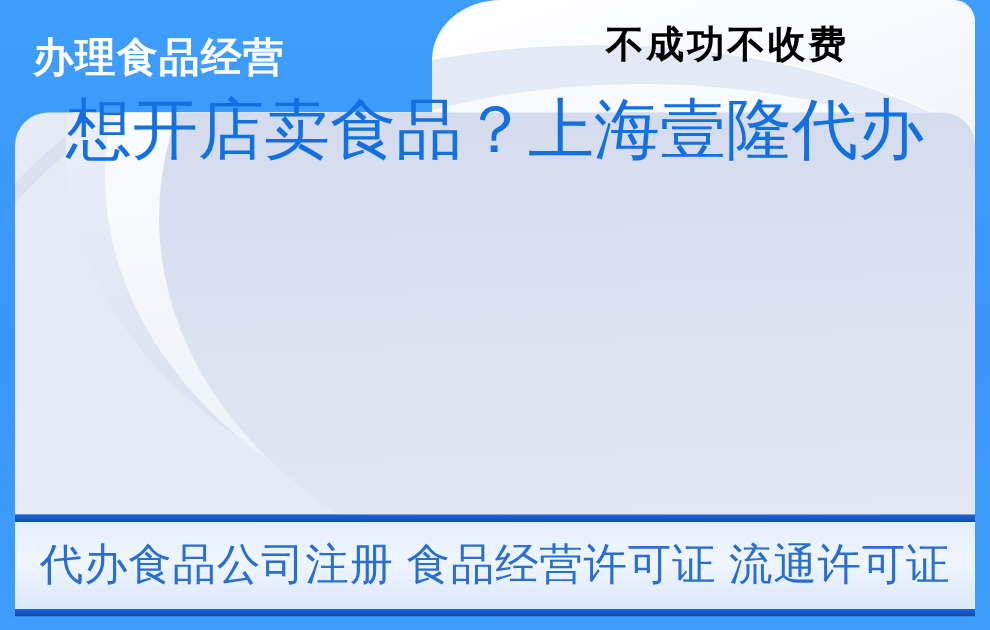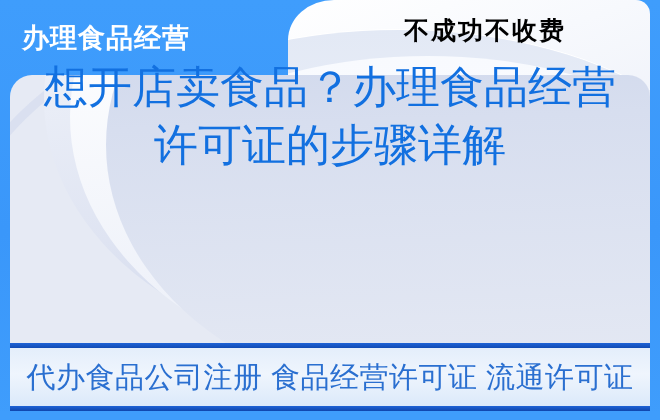--- a/index.html
+++ b/index.html
@@ -262,22 +262,21 @@
   <div class="main-card">
     <div class="sweep tail-1"></div>
     <div class="sweep tail-2"></div>
     <div class="sweep tail-3"></div>
     <div class="sweep sweep-1"></div>
     <div class="sweep sweep-2"></div>
     <div class="sweep sweep-3"></div>
   </div>
 
   <div class="headline">
-    <span class="hl-line">想开店卖食品？办理食品经营</span>
-    <span class="hl-line">许可证的步骤详解</span>
+    <span class="hl-line">想开店卖食品？上海壹隆代办</span>
   </div>
 
   <div class="divider"></div>
 
   <div class="keyword-bar">
     <div class="keyword-text">代办食品公司注册 食品经营许可证 流通许可证</div>
   </div>
 
   <div class="bottom-rule"></div>
   <div class="bottom-strip"></div>

